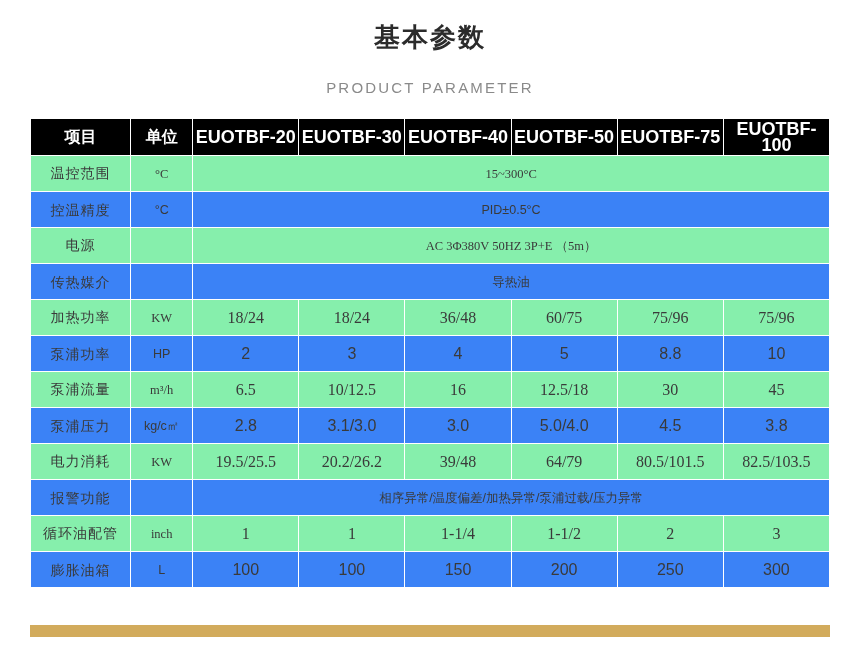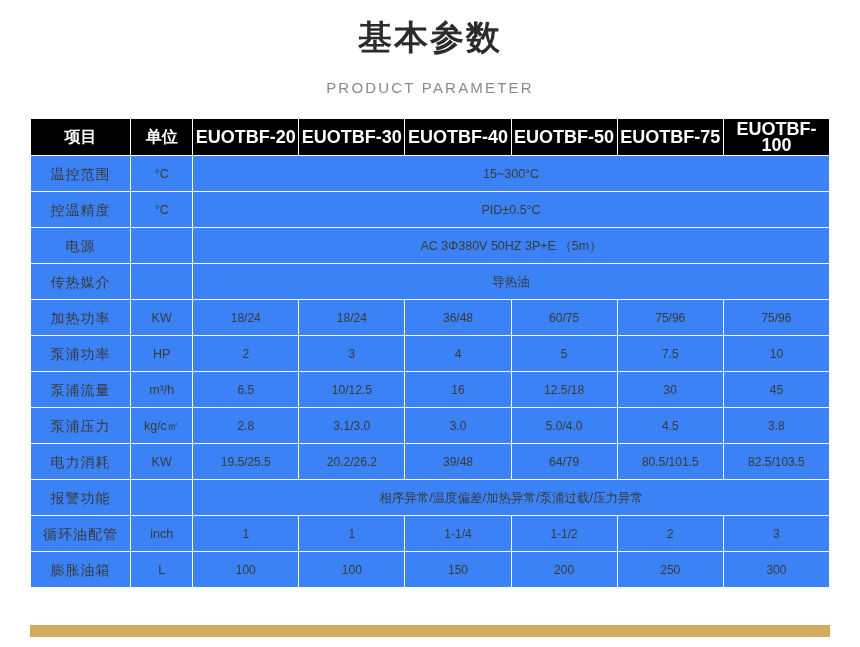--- a/index.html
+++ b/index.html
@@ -18,21 +18,21 @@
     position: relative;
     width: 860px;
     height: 647px;
     box-sizing: border-box;
   }
   .header {
     padding-top: 14px;
     text-align: center;
   }
   .title-cn {
-    font-size: 34px;
+    font-size: 26px;
     font-weight: bold;
     color: #2b2b2b;
     letter-spacing: 2px;
     line-height: 46px;
   }
   .title-en {
     font-size: 15px;
     color: #8a8a8a;
     letter-spacing: 2.2px;
     line-height: 24px;
@@ -64,36 +64,37 @@
     height: 36px;
   }
   table.spec thead th.item-col {
     font-size: 16px;
   }
   table.spec thead th.model-col {
     font-size: 18px;
     font-weight: bold;
   }
   tbody tr.odd td {
-    background: #3b82f6;
+    background: #86efac;
+    font-family: Liberation Serif, serif;
   }
   tbody tr.even td {
     background: #3b82f6;
   }
   td.label {
     font-size: 14px;
     color: #3a3a3a;
     letter-spacing: 1px;
   }
   td.unit {
     font-size: 12.5px;
     color: #3a3a3a;
   }
   td.val {
-    font-size: 12px;
+    font-size: 16px;
     color: #3a3a3a;
   }
   td.merged {
     font-size: 12.5px;
     color: #3a3a3a;
   }
   .col-item { width: 100px; }
   .col-unit { width: 62px; }
   .col-model { width: 106px; }
   .footer-bar {
@@ -176,21 +177,21 @@
           <td class="val">75/96</td>
         </tr>
 
         <tr class="even">
           <td class="label">泵浦功率</td>
           <td class="unit">HP</td>
           <td class="val">2</td>
           <td class="val">3</td>
           <td class="val">4</td>
           <td class="val">5</td>
-          <td class="val">7.5</td>
+          <td class="val">8.8</td>
           <td class="val">10</td>
         </tr>
 
         <tr class="odd">
           <td class="label">泵浦流量</td>
           <td class="unit">m³/h</td>
           <td class="val">6.5</td>
           <td class="val">10/12.5</td>
           <td class="val">16</td>
           <td class="val">12.5/18</td>

